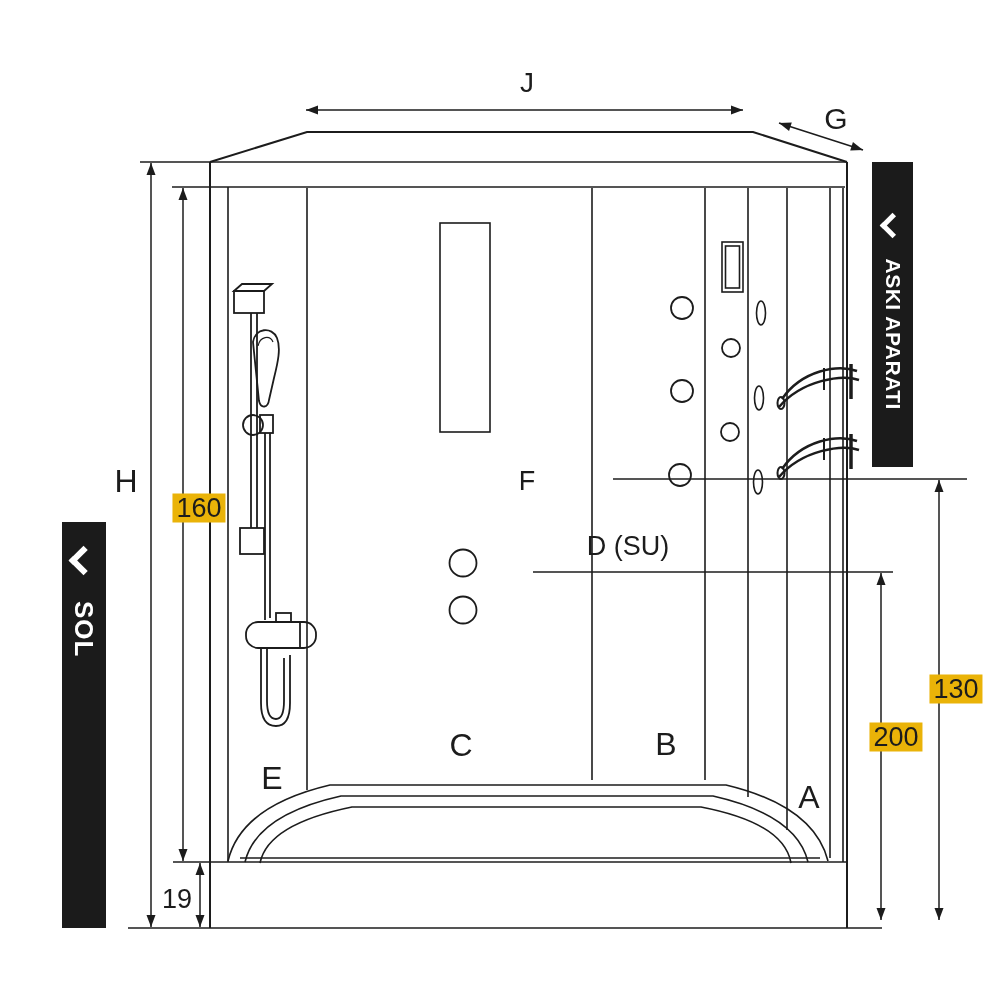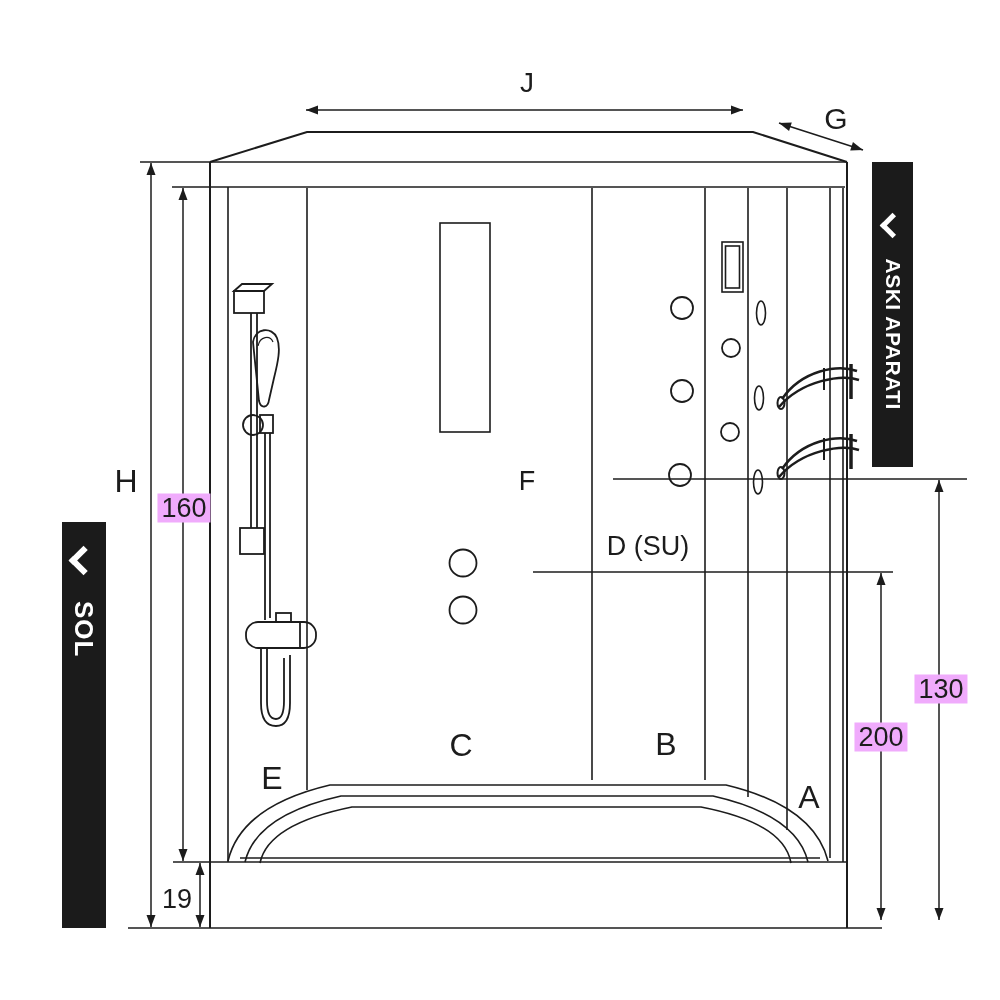--- a/index.html
+++ b/index.html
@@ -1,21 +1,21 @@
 <!DOCTYPE html>
 <html><head>
 <meta charset="utf-8">
 <style>
   html,body{margin:0;padding:0;background:#ffffff;}
   #stage{position:relative;width:1000px;height:1000px;background:#ffffff;overflow:hidden;
          font-family:"Liberation Sans", sans-serif;color:#1c1c1c;}
   #drawing{position:absolute;left:0;top:0;}
   .lbl{position:absolute;transform:translate(-50%,-50%);white-space:nowrap;
        font-family:"Liberation Sans", sans-serif;color:#1c1c1c;line-height:1;}
-  .onln{background:#f0abfc;padding:1px 4px;}
+  .onln{background:#eab308;padding:1px 4px;margin-left:15px;}
   .fs27{font-size:27px;} .fs28{font-size:28px;} .fs30{font-size:30px;} .fs32{font-size:32px;}
   .banner{position:absolute;background:#1b1b1b;}
   .banner-inner{position:absolute;left:50%;top:50%;transform:translate(-50%,-50%) rotate(90deg);
        display:flex;align-items:center;box-sizing:border-box;color:#ffffff;font-weight:bold;}
   .banner-inner.sol{width:406px;height:44px;padding-left:28px;gap:30px;font-size:26px;letter-spacing:1px;}
   .banner-inner.aski{width:305px;height:41px;padding-left:54px;gap:24px;font-size:21px;letter-spacing:.5px;}
   .chev{flex:0 0 auto;transform:rotate(-45deg);}
   .chev.big{width:15px;height:15px;border-left:6px solid #fff;border-bottom:6px solid #fff;}
   .chev.sm{width:13px;height:13px;border-left:5px solid #fff;border-bottom:5px solid #fff;}
 </style>
@@ -141,21 +141,21 @@
   </svg>
 
   <div class="lbl fs28" style="left:527px;top:83px;">J</div>
   <div class="lbl fs30" style="left:836px;top:119px;">G</div>
   <div class="lbl fs32" style="left:126px;top:481px;">H</div>
   <div class="lbl fs27 onln" style="left:184px;top:508px;">160</div>
   <div class="lbl fs27" style="left:177px;top:899px;">19</div>
   <div class="lbl fs27 onln" style="left:941px;top:689px;">130</div>
   <div class="lbl fs27 onln" style="left:881px;top:737px;">200</div>
   <div class="lbl fs27" style="left:527px;top:481px;">F</div>
-  <div class="lbl fs27" style="left:648px;top:546px;text-align:right;">D (SU)</div>
+  <div class="lbl fs27" style="left:628px;top:546px;text-align:right;">D (SU)</div>
   <div class="lbl fs32" style="left:461px;top:745px;">C</div>
   <div class="lbl fs32" style="left:666px;top:744px;">B</div>
   <div class="lbl fs32" style="left:809px;top:797px;">A</div>
   <div class="lbl fs32" style="left:272px;top:778px;">E</div>
 
   <div class="banner" style="left:62px;top:522px;width:44px;height:406px;">
     <div class="banner-inner sol">
       <span class="chev big"></span>
       <span>SOL</span>
     </div>

